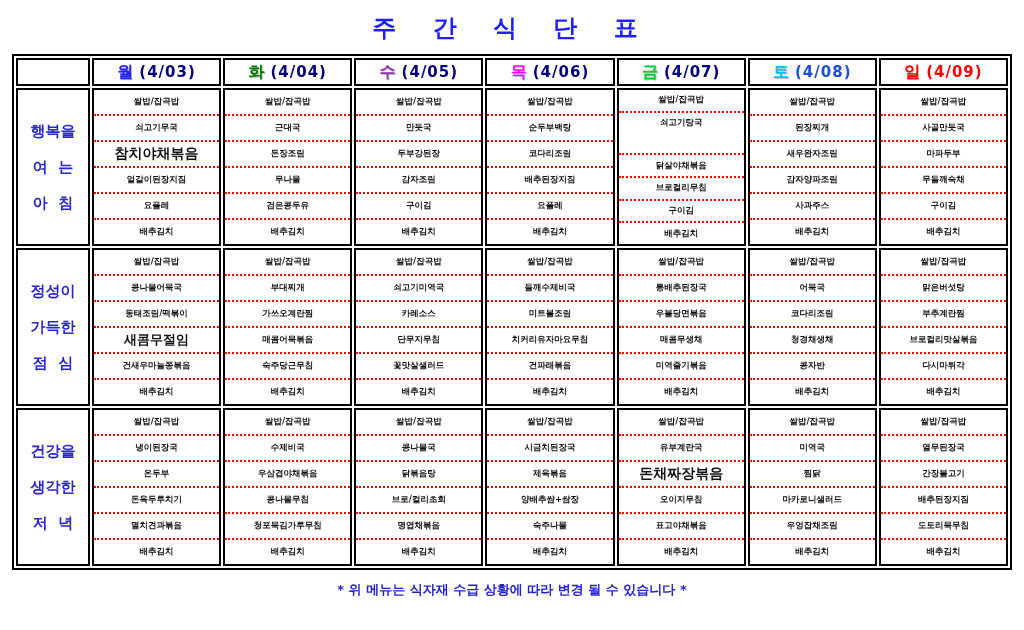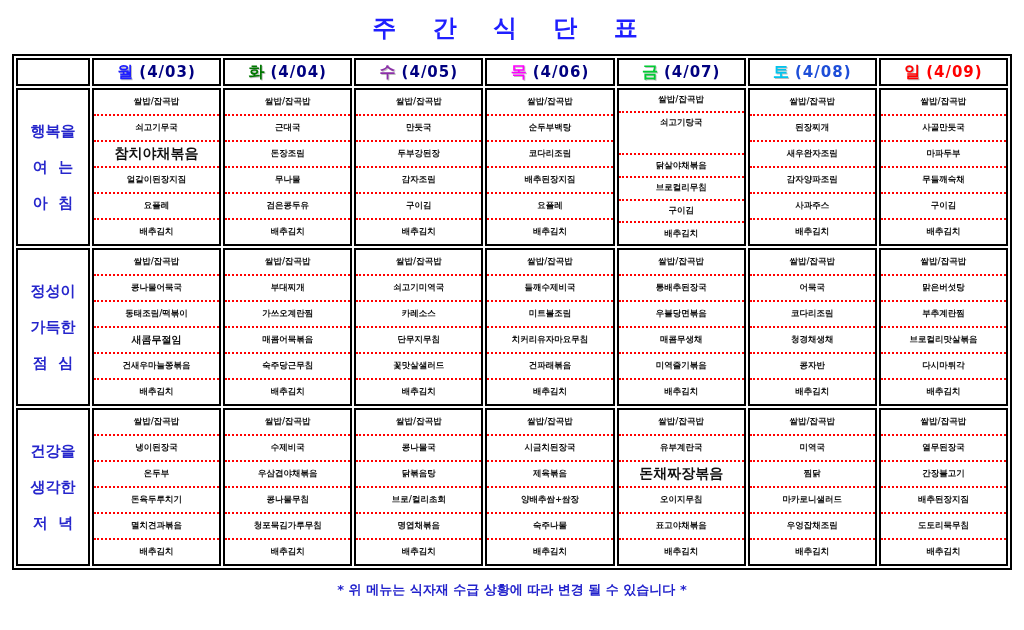--- a/index.html
+++ b/index.html
@@ -152,21 +152,21 @@
         </tr>
         <tr>
           <td class="meal-label">정성이
 가득한
 점  심</td>
           <td class="menu-cell">
             <div class="menu-items">
               <div class="menu-item" style="font-size: 8.5px;">쌀밥/잡곡밥</div>
               <div class="menu-item" style="font-size: 8.5px;">콩나물어묵국</div>
               <div class="menu-item" style="font-size: 8.5px;">동태조림/떡볶이</div>
-              <div class="menu-item" style="font-size: 10px;">새콤무절임</div>
+              <div class="menu-item" style="font-size: 13px;">새콤무절임</div>
               <div class="menu-item" style="font-size: 8.5px;">건새우마늘쫑볶음</div>
               <div class="menu-item" style="font-size: 8.5px;">배추김치</div>
             </div>
           </td>
           <td class="menu-cell">
             <div class="menu-items">
               <div class="menu-item" style="font-size: 8.5px;">쌀밥/잡곡밥</div>
               <div class="menu-item" style="font-size: 8.5px;">부대찌개</div>
               <div class="menu-item" style="font-size: 8.5px;">가쓰오계란찜</div>
               <div class="menu-item" style="font-size: 8.5px;">매콤어묵볶음</div>

